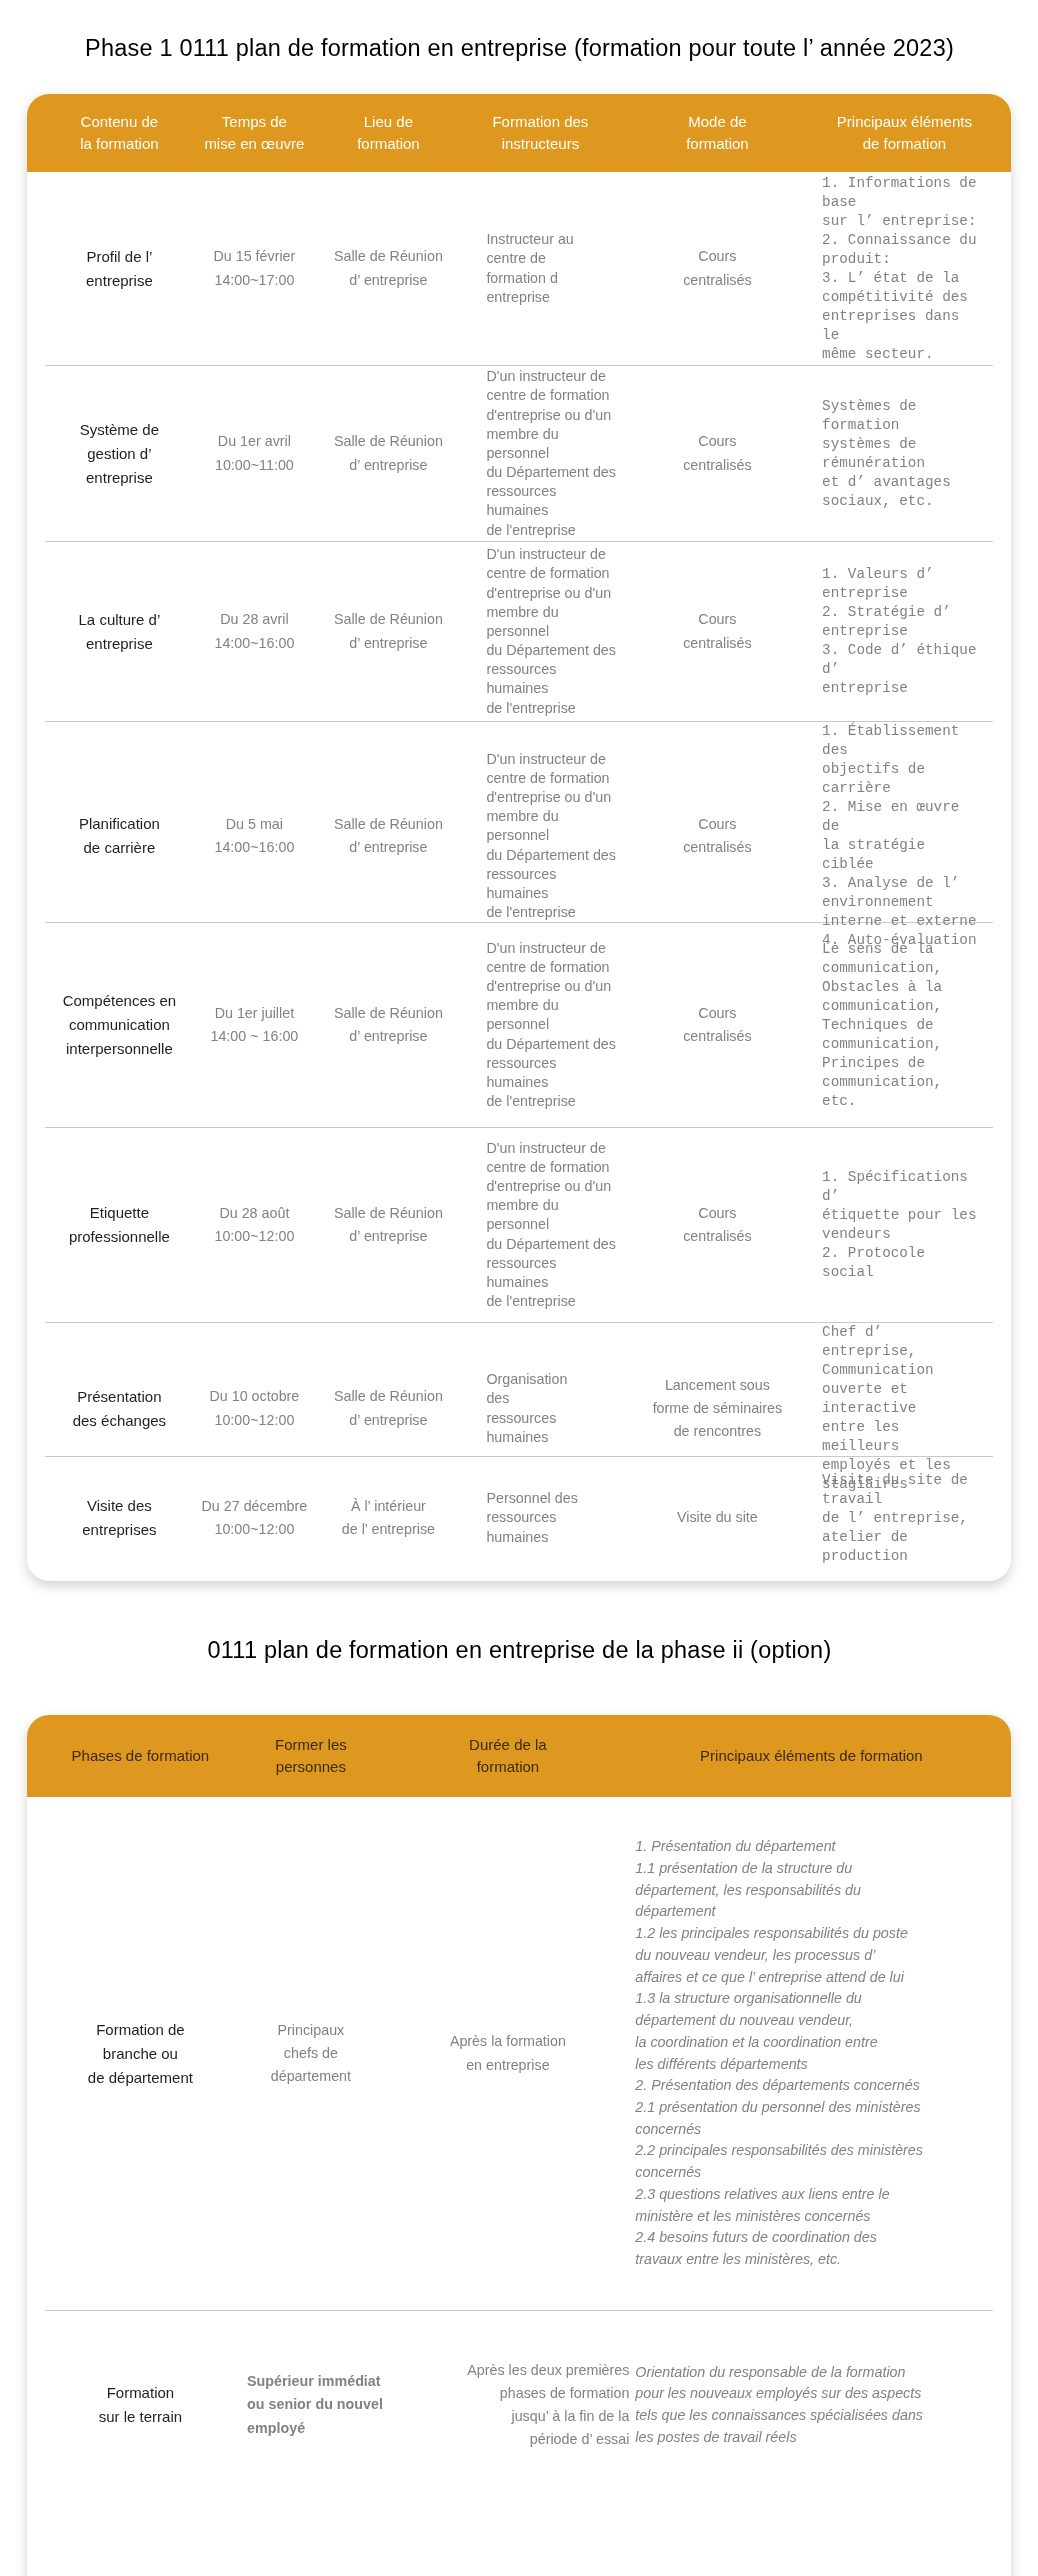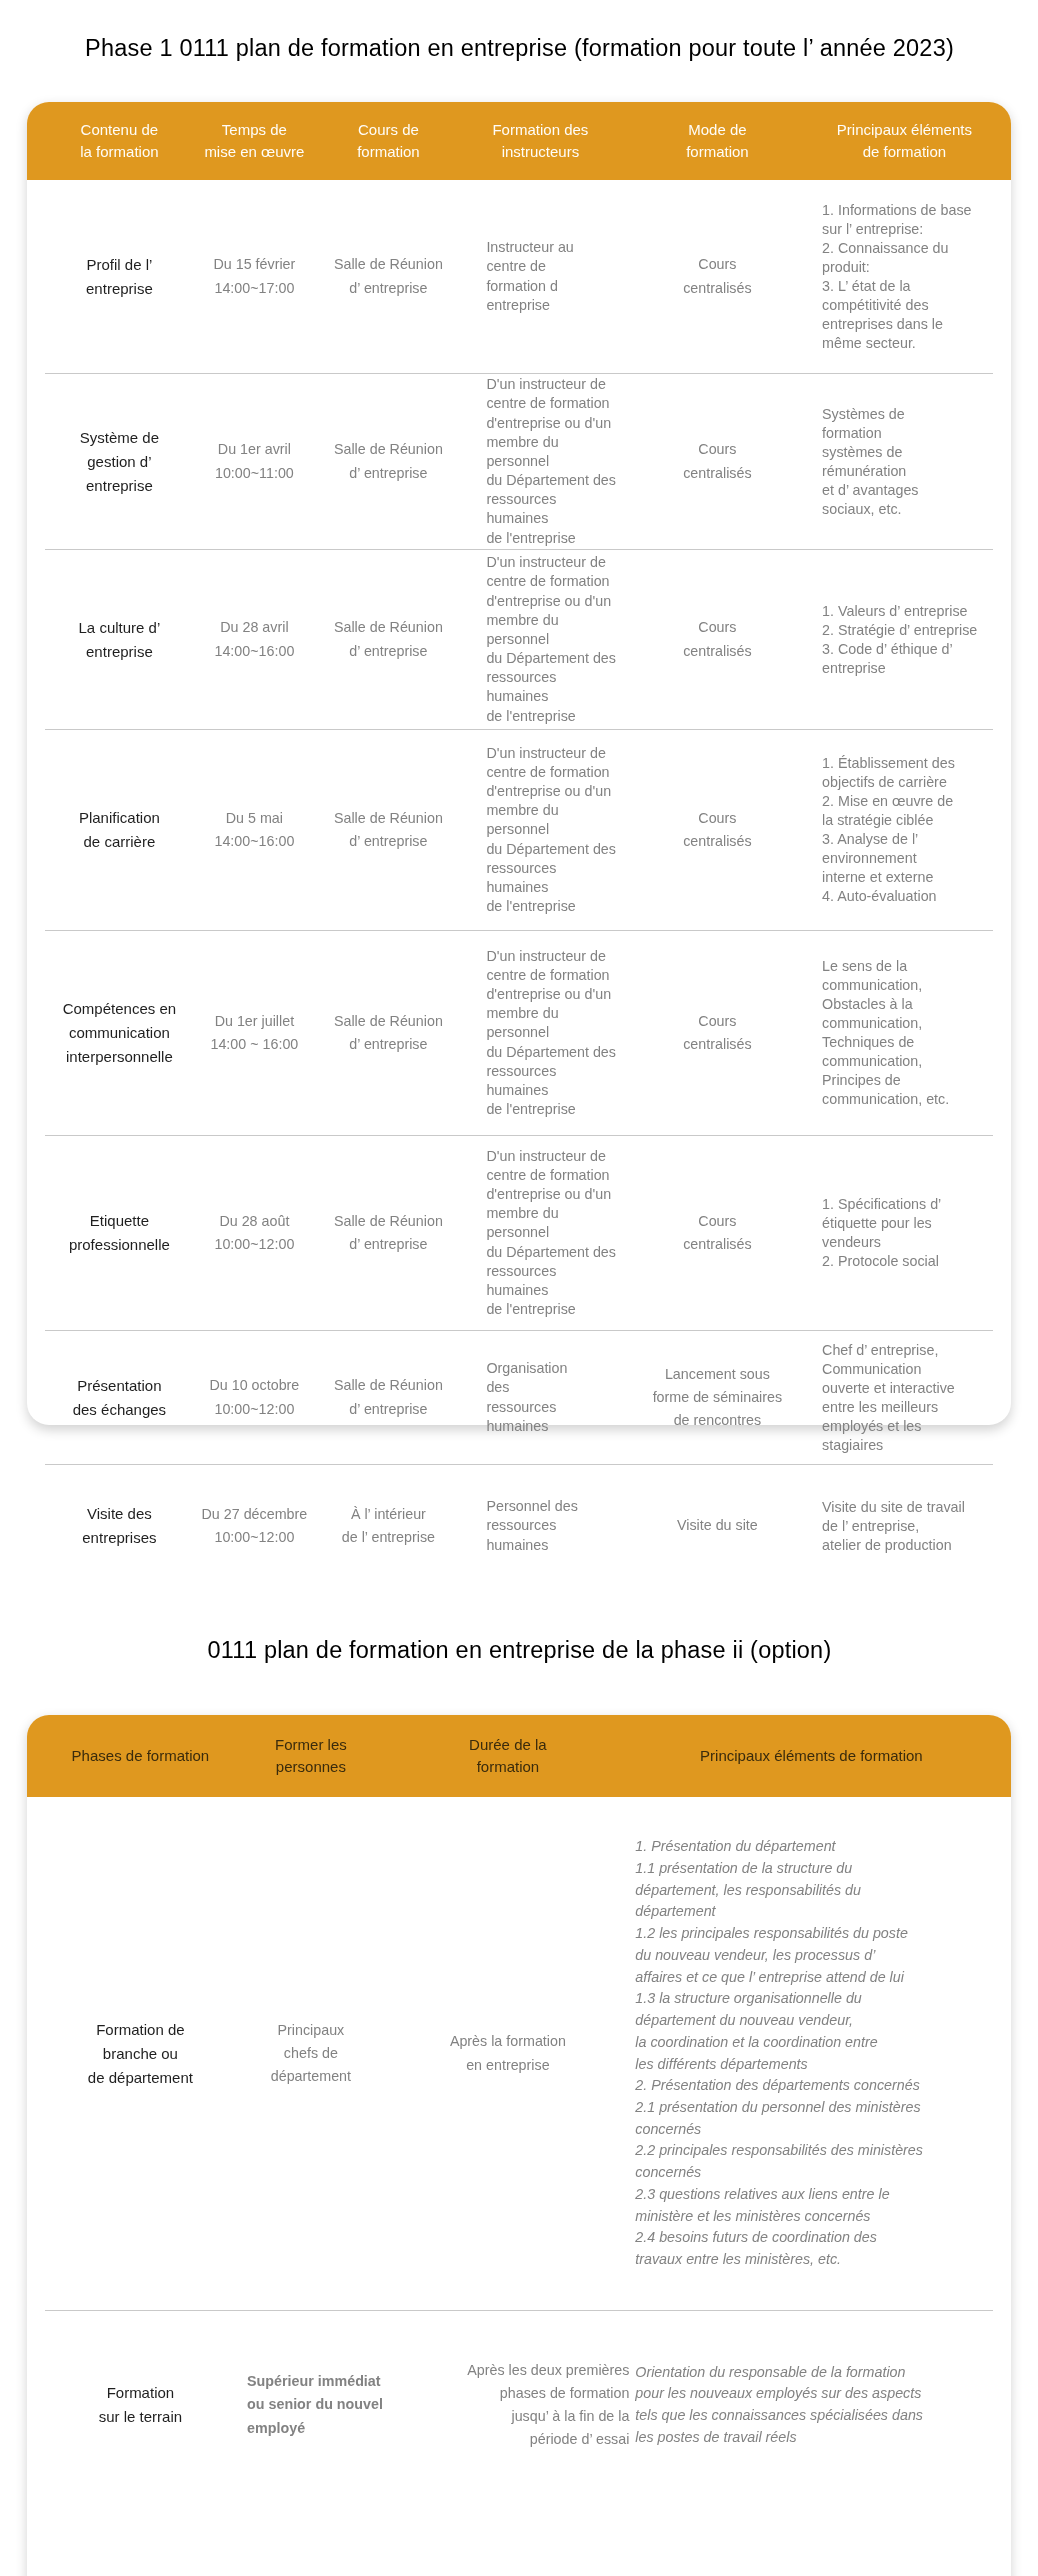--- a/index.html
+++ b/index.html
@@ -11,21 +11,21 @@
   .page-title{
     position:absolute;left:0;width:1039px;text-align:center;
     font-size:23.5px;font-weight:500;color:#000000;letter-spacing:0.2px;
   }
   #title1{top:35px;}
   #title2{top:1637px;}
   .card{
     position:absolute;left:27px;width:984px;background:#ffffff;
     border-radius:22px;box-shadow:0 4.2px 11.7px rgba(0,0,0,0.18);
   }
-  #card1{top:102px;height:1323px;}
+  #card1{top:94px;height:1487px;}
   #card2{top:1715px;height:940px;}
   .thead{
     background:var(--orange,#DF981F);
     border-radius:22px 22px 0 0;
     display:grid;align-items:center;
     padding:0 18.4px;box-sizing:border-box;
   }
   #card1 .thead{height:78px;grid-template-columns:148px 122px 146px 158px 196px 178px;}
   #card2 .thead{height:82px;grid-template-columns:190px 151px 243px 364px;}
   .hcell{
@@ -51,41 +51,41 @@
   .cell{
     font-size:14.3px;color:var(--gray,#828282);
     line-height:1.62;white-space:pre-line;text-align:center;
     box-sizing:border-box;
   }
   .c-black{color:var(--black,#1F1F1F);font-size:15px;line-height:1.6;}
   .c-instr{
     text-align:left;padding-left:25px;padding-right:3.4px;line-height:1.34;
   }
   .c-elem{
-    text-align:left;padding-left:6.7px;padding-right:11.7px;line-height:1.33;
+    text-align:left;padding-left:6.7px;padding-right:11.7px;line-height:1.33;font-family:Liberation Mono, monospace;
   }
   .c-long{
     text-align:left;padding-left:5.9px;padding-right:15px;line-height:1.52;font-style:italic;
   }
   
   #card2 .trow:nth-child(2) .c-people{text-align:left;padding-left:11.7px;font-weight:bold;}
   #card2 .trow:nth-child(2) .c-duration{text-align:right;padding-left:35px;}
 </style>
 </head>
 <body>
 
 <div class="page-title" id="title1">Phase 1 0111 plan de formation en entreprise (formation pour toute l’ année 2023)</div>
 
 <div class="card" id="card1">
   <div class="thead" id="thead1">
       <div class="hcell">Contenu de
 la formation</div>
       <div class="hcell">Temps de
 mise en œuvre</div>
-      <div class="hcell">Cours de
+      <div class="hcell">Lieu de
 formation</div>
       <div class="hcell">Formation des
 instructeurs</div>
       <div class="hcell">Mode de
 formation</div>
       <div class="hcell">Principaux éléments
 de formation</div>
     </div>
   <div class="tbody" id="tbody1">
       <div class="trow">

